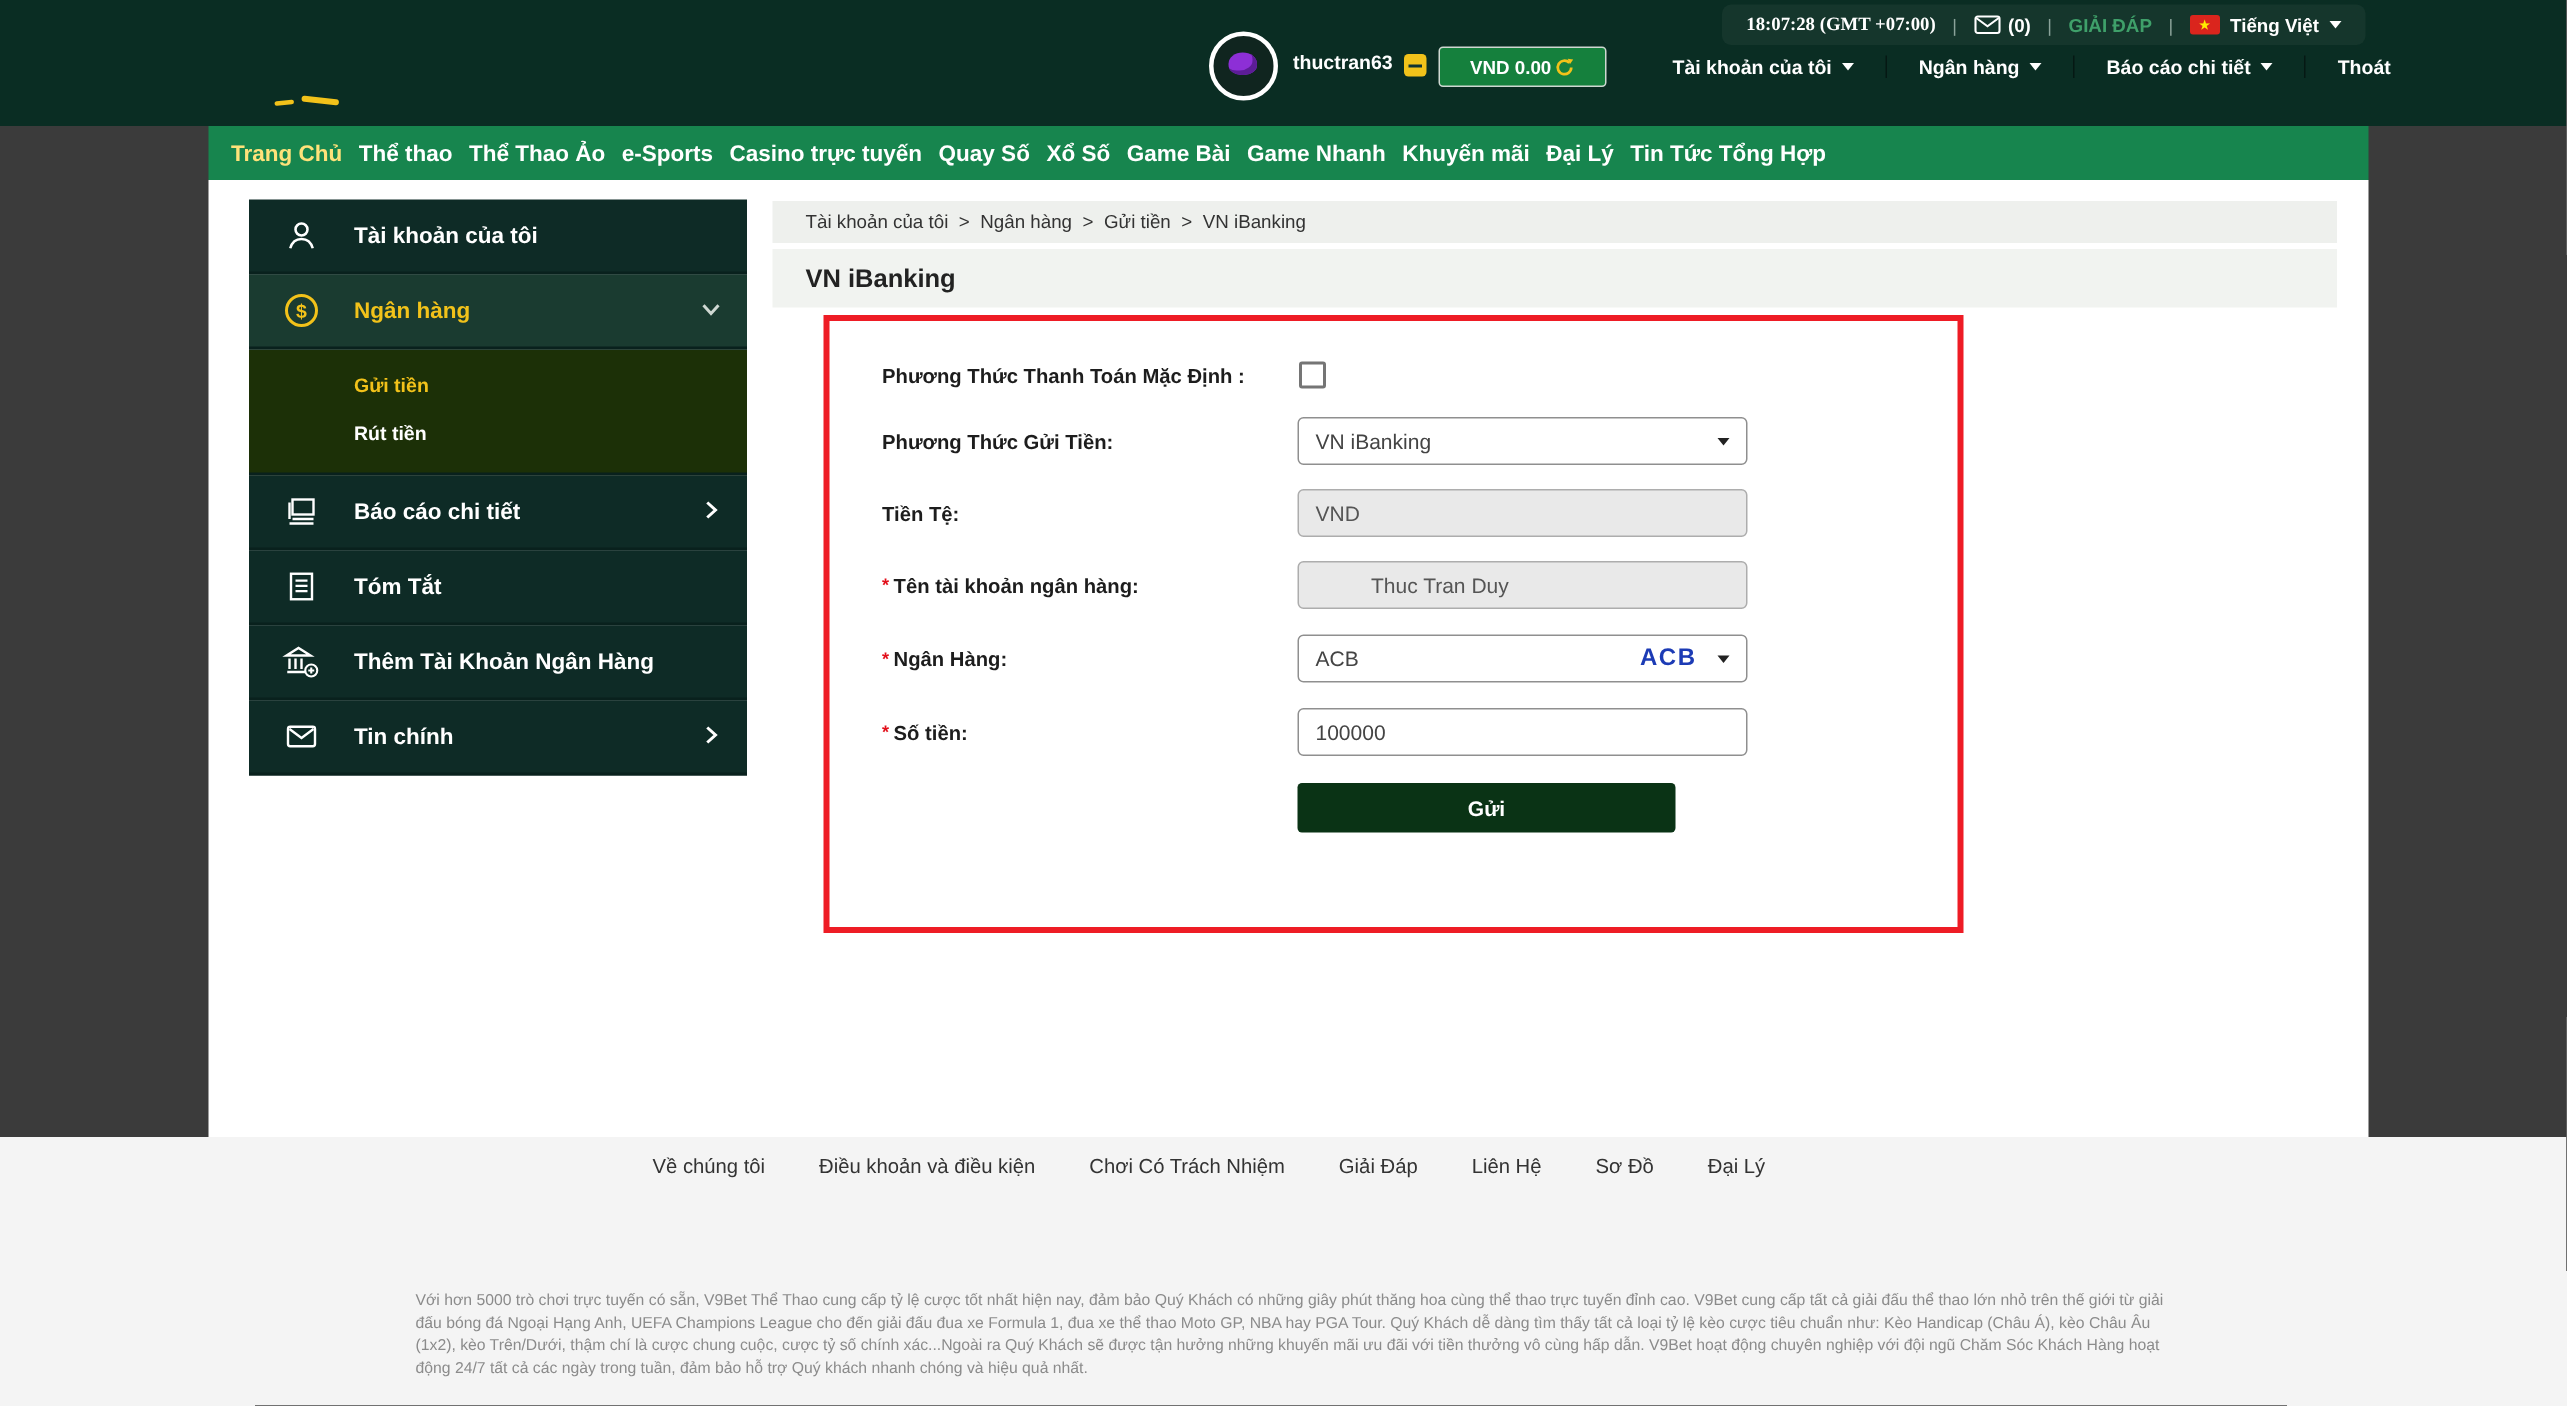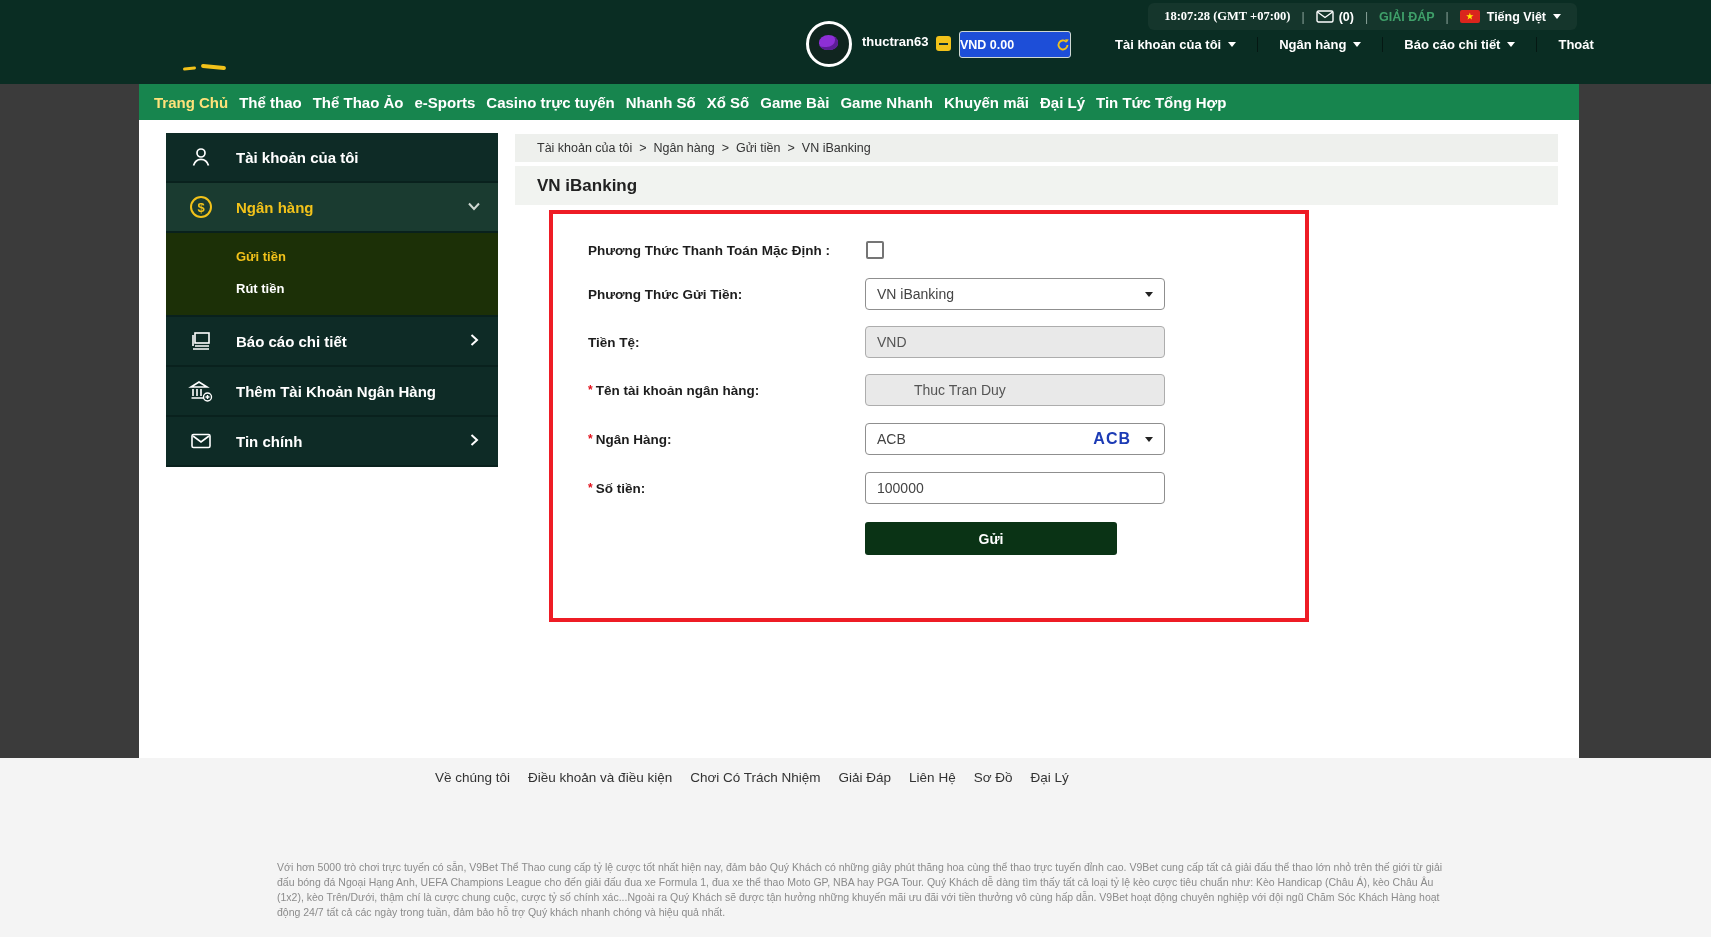--- a/index.html
+++ b/index.html
@@ -24,23 +24,23 @@
 
   .avatar{position:absolute;left:806px;top:21px;width:46px;height:46px;border-radius:50%;
           background:#10251f;border:3px solid #fff;box-sizing:border-box;cursor:pointer;}
   .avatar-core{position:absolute;left:10px;top:11px;width:19px;height:15px;border-radius:50% 50% 45% 45%;
           background:#8d2fd6;box-shadow:inset -3px -3px 0 #5c1d96;}
   .username{position:absolute;left:862px;top:34px;color:#fff;font-size:13px;font-weight:bold;}
   .badge-minus{position:absolute;left:936px;top:36px;width:15px;height:15px;background:#f2c21a;
           border-radius:3px;cursor:pointer;}
   .badge-minus::after{content:"";position:absolute;left:3px;top:6.5px;width:9px;height:2px;background:#133;}
   .vnd-box{position:absolute;left:959px;top:31px;width:112px;height:27px;box-sizing:border-box;
-          border:1px solid #cfd8d2;background:#1d4ed8;border-radius:3px;color:#fff;font-weight:bold;
+          border:1px solid #cfd8d2;background:#15803d;border-radius:3px;color:#fff;font-weight:bold;
           font-size:12.5px;display:flex;align-items:center;justify-content:space-between;
-          padding:0 0;cursor:pointer;}
+          padding:0 20px;cursor:pointer;}
   .user-menus{position:absolute;left:1094px;top:31px;height:26px;display:flex;align-items:center;color:#fff;}
   .user-menu{display:flex;align-items:center;gap:7px;font-size:13px;font-weight:bold;
           padding:0 21px;cursor:pointer;}
   .user-menu + .user-menu{border-left:1px solid rgba(0,0,0,.45);}
 
   
   .navbar{position:absolute;left:139px;top:84px;width:1440px;height:36px;background:#17854e;
           display:flex;align-items:center;gap:11px;padding-left:15px;box-sizing:border-box;}
   .nav-item{color:#fff;font-weight:bold;font-size:15px;white-space:nowrap;cursor:pointer;}
   .nav-item.home{color:#ffe27a;}
@@ -85,21 +85,21 @@
   .acb-logo{color:#1c3bb5;font-weight:bold;font-size:16px;letter-spacing:1px;margin-right:14px;}
   .amount-input{position:absolute;left:865px;top:472px;width:300px;height:32px;box-sizing:border-box;
           border:1px solid #8f8f8f;border-radius:4px;font-size:14px;color:#444;padding:0 11px;
           font-family:"Liberation Sans",sans-serif;outline:none;}
   .submit-btn{position:absolute;left:865px;top:522px;width:252px;height:33px;background:#0a3315;
           color:#fff;font-weight:bold;font-size:14px;border:none;border-radius:3px;cursor:pointer;
           font-family:"Liberation Sans",sans-serif;}
 
   
   .footer{position:absolute;left:0;top:758px;width:1711px;height:179px;background:#f4f4f4;}
-  .footer-links{position:absolute;left:435px;top:12px;display:flex;gap:18px;font-size:13.5px;color:#333;}
+  .footer-links{position:absolute;left:435px;top:12px;display:flex;gap:36px;font-size:13.5px;color:#333;}
   .footer-links span{cursor:pointer;white-space:nowrap;}
   .footer-p{position:absolute;left:277px;width:1185px;font-size:10.5px;color:#8b8b8b;line-height:15px;}
   .p1{top:62px;} .p2{top:102px;}
 
   svg{display:block;}
 </style>
 </head>
 <body>
 
 <div class="stage">
@@ -161,21 +161,21 @@
       </span>
     </div>
   </div>
 
   <div class="navbar">
     <span class="nav-item home">Trang Chủ</span>
     <span class="nav-item">Thể thao</span>
     <span class="nav-item">Thể Thao Ảo</span>
     <span class="nav-item">e-Sports</span>
     <span class="nav-item">Casino trực tuyến</span>
-    <span class="nav-item">Nhanh Số</span>
+    <span class="nav-item">Quay Số</span>
     <span class="nav-item">Xổ Số</span>
     <span class="nav-item">Game Bài</span>
     <span class="nav-item">Game Nhanh</span>
     <span class="nav-item">Khuyến mãi</span>
     <span class="nav-item">Đại Lý</span>
     <span class="nav-item">Tin Tức Tổng Hợp</span>
   </div>
 
   <div class="content"></div>
 
@@ -216,20 +216,29 @@
         </svg>
       </span>
       <span class="lb">Báo cáo chi tiết</span>
       <span class="side-chev">
         <svg width="16" height="16" viewBox="0 0 16 16">
           <polyline points="5.5,3 11,8 5.5,13" fill="none" stroke="#fff" stroke-width="2"></polyline>
         </svg>
       </span>
     </div>
 
+    <div class="side-item">
+      <span class="ic">
+        <svg width="24" height="24" viewBox="0 0 24 24">
+          <rect x="5" y="3.5" width="14" height="17" fill="none" stroke="#fff" stroke-width="1.6"></rect>
+          <path d="M8 8h8M8 11.5h8M8 15h8" stroke="#fff" stroke-width="1.5"></path>
+        </svg>
+      </span>
+      <span class="lb">Tóm Tắt</span>
+    </div>
 
     <div class="side-item">
       <span class="ic">
         <svg width="26" height="24" viewBox="0 0 26 24">
           <path d="M3 8 L11 3 L19 8 Z" fill="none" stroke="#fff" stroke-width="1.6"></path>
           <path d="M5 10v7M9 10v7M13 10v7M3.5 19h12" stroke="#fff" stroke-width="1.6"></path>
           <circle cx="19.5" cy="18" r="4" fill="none" stroke="#fff" stroke-width="1.4"></circle>
           <path d="M19.5 16v4M17.5 18h4" stroke="#fff" stroke-width="1.4"></path>
         </svg>
       </span>

